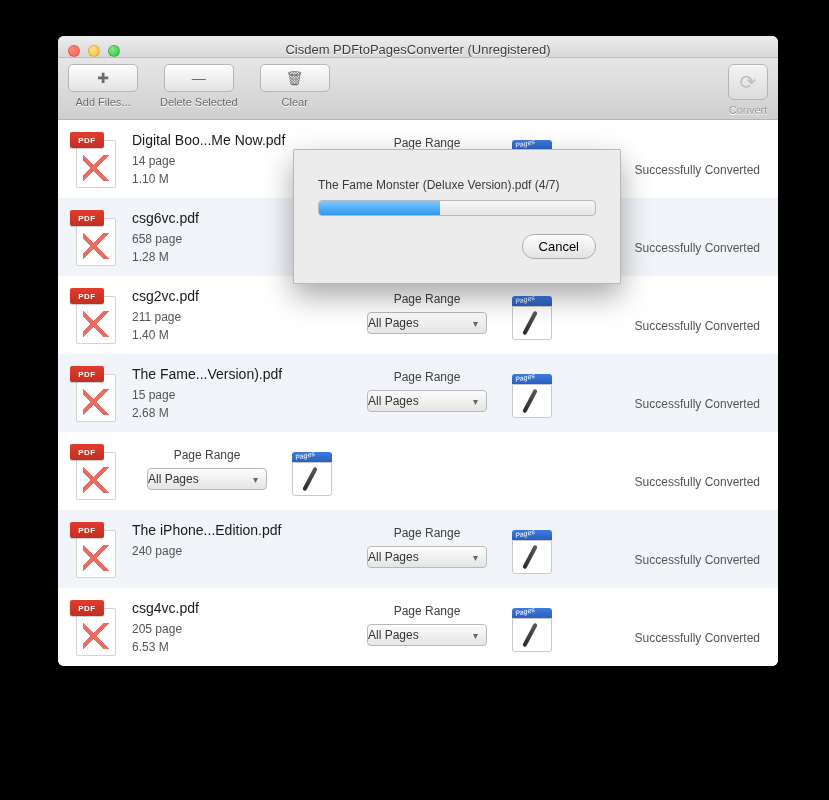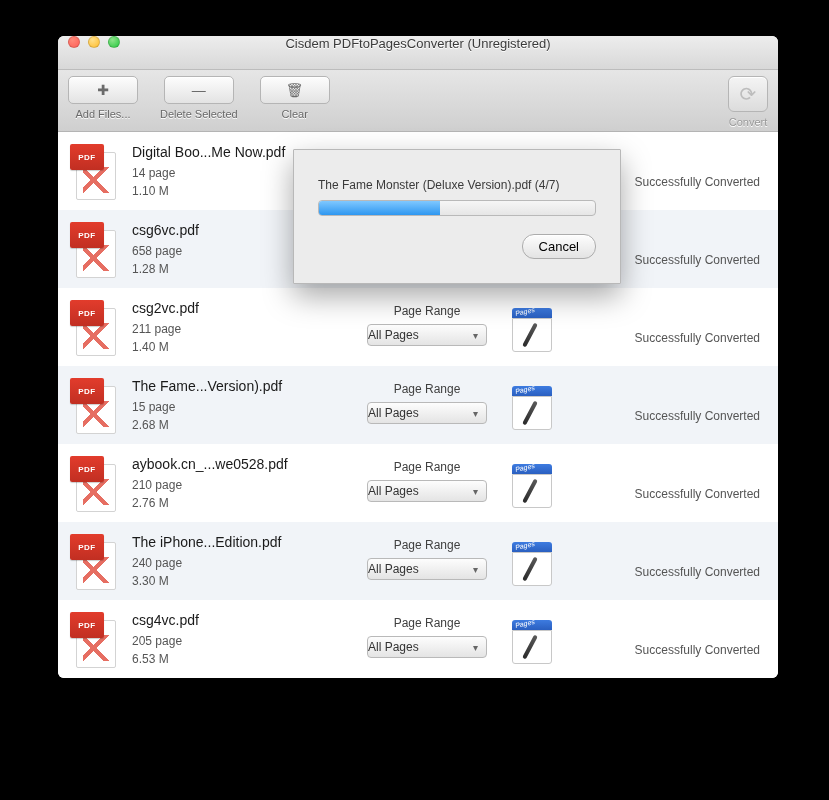--- a/index.html
+++ b/index.html
@@ -15,25 +15,25 @@
   position: absolute;
   left: 58px;
   top: 36px;
   width: 720px;
   background: #fff;
   border-radius: 6px;
   box-shadow: 0 10px 40px rgba(0,0,0,0.6);
   overflow: hidden;
 }
 .titlebar {
-  height: 34px;
+  height: 22px;
   background: linear-gradient(#ededed, #d8d8d8);
   border-bottom: 1px solid #bcbcbc;
   display: flex;
-  align-items: flex-start;
+  align-items: flex-end;
   position: relative;
 }
 .traffic {
   display: flex;
   gap: 8px;
   padding-left: 10px;
 }
 .light {
   width: 12px; height: 12px; border-radius: 50%;
   border: 1px solid rgba(0,0,0,0.15);
@@ -111,21 +111,21 @@
   content: "";
   position: absolute;
   left: 6px; right: 6px; top: 14px; bottom: 6px;
   background:
     linear-gradient(135deg, transparent 40%, #e04b3c 40%, #e04b3c 50%, transparent 50%),
     linear-gradient(45deg, transparent 40%, #e04b3c 40%, #e04b3c 50%, transparent 50%);
   opacity: 0.8;
 }
 .pdf-badge {
   position: absolute; left: 0; top: 2px;
-  width: 34px; height: 26px;
+  width: 34px; height: 16px;
   background: linear-gradient(#e23c2c, #c12f22);
   border-radius: 2px;
   color: #fff;
   font-size: 8px;
   font-weight: bold;
   display: flex;
   align-items: center;
   justify-content: center;
   letter-spacing: 0.5px;
   box-shadow: 0 1px 1px rgba(0,0,0,0.2);
@@ -392,25 +392,20 @@
             <div class="pages-pen"></div>
           </div>
         </div>
         <div class="status-col">Successfully Converted</div>
       </div>
       <div class="row">
         <div class="pdf-icon">
           <div class="pdf-page"></div>
           <div class="pdf-badge">PDF</div>
         </div>
-        <div class="file-col">
-          <div class="file-name">aybook.cn_...we0528.pdf</div>
-          <div class="file-meta">210 page</div>
-          <div class="file-meta">2.76 M</div>
-        </div>
         <div class="range-col"><div class="range-label">Page Range</div><div class="select">
             <span>All Pages</span>
           </div></div>
         <div class="pages-col">
           <div class="pages-icon">
             <div class="pages-top">
               <span class="pages-tag">Pages</span>
             </div>
             <div class="pages-body"></div>
             <div class="pages-pen"></div>
@@ -419,21 +414,20 @@
         <div class="status-col">Successfully Converted</div>
       </div>
       <div class="row alt">
         <div class="pdf-icon">
           <div class="pdf-page"></div>
           <div class="pdf-badge">PDF</div>
         </div>
         <div class="file-col">
           <div class="file-name">The iPhone...Edition.pdf</div>
           <div class="file-meta">240 page</div>
-          <div class="file-meta">3.30 M</div>
         </div>
         <div class="range-col"><div class="range-label">Page Range</div><div class="select">
             <span>All Pages</span>
           </div></div>
         <div class="pages-col">
           <div class="pages-icon">
             <div class="pages-top">
               <span class="pages-tag">Pages</span>
             </div>
             <div class="pages-body"></div>

